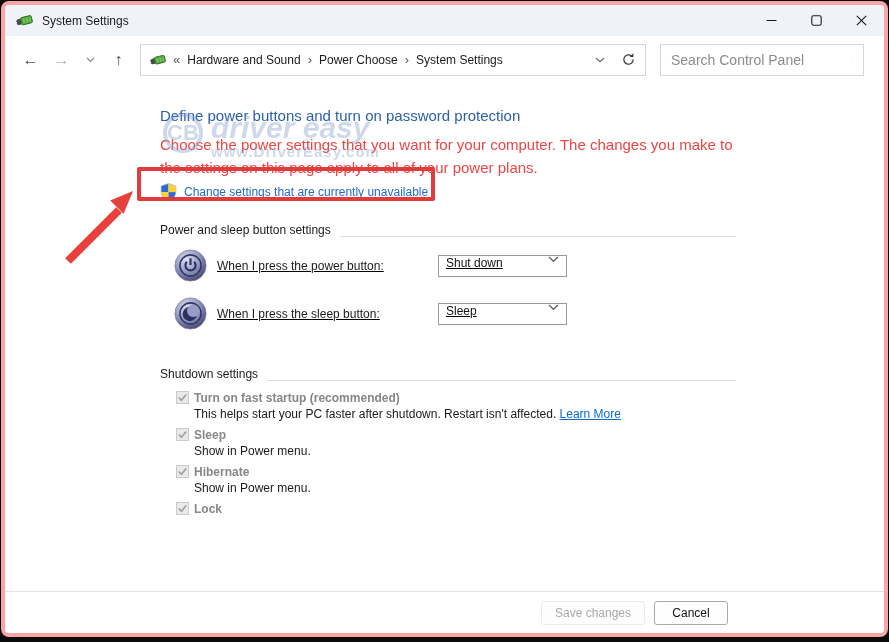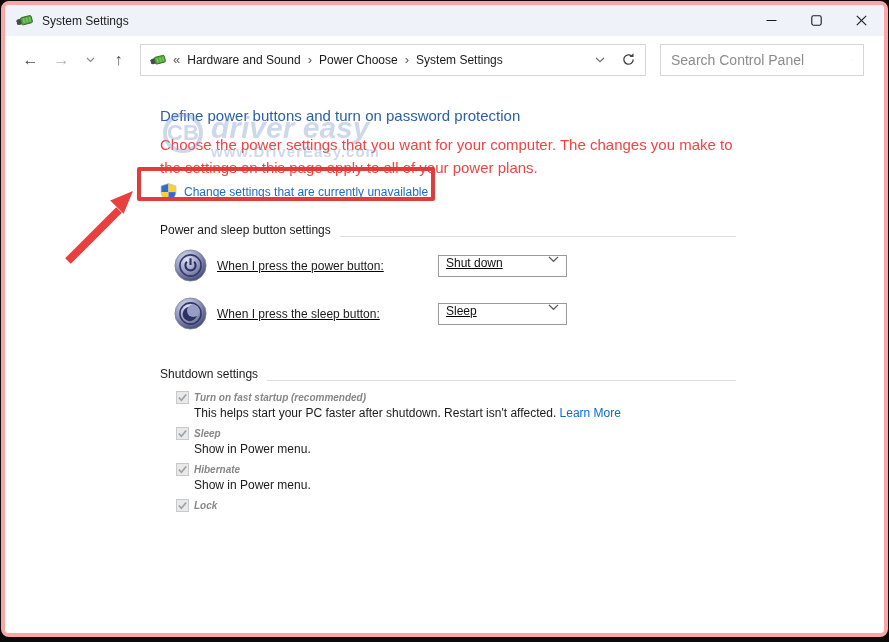--- a/index.html
+++ b/index.html
@@ -52,23 +52,23 @@
   .power-row .sphere { width:33px; height:33px; flex-shrink:0; }
   .power-row .pr-label { margin-left:10px; font-size:12px; color:#1a1a1a; width:172px; }
   .fake-select { margin-left:49px; width:129px; height:22px; border:1px solid #9a9a9a; background:#fff;
                  display:flex; padding:0 7px; font-size:12px; color:#111; }
   .fake-select .fs-chev { margin-left:auto; }
 
   .opt-block { padding-left:16px; margin-top:7px; }
   .opt-line { display:flex; align-items:center; gap:5px; }
   .checkbox { width:13px; height:13px; background:#e9e9e9; border:1px solid #c9c9c9;
               display:flex; align-items:center; justify-content:center; flex-shrink:0; }
-  .opt-label { font-size:10px; font-weight:bold; color:#878787;font-style:italic; }
+  .opt-label { font-size:12px; font-weight:bold; color:#878787; }
   .opt-desc { margin-left:18px; margin-top:2px; font-size:12px; color:#1a1a1a; }
-  .learn-link { color:#0b6bd3; cursor:pointer; }
+  .learn-link { color:#0b6bd3; text-decoration:underline; cursor:pointer; }
 
   
   .watermark { position:absolute; left:146px; top:30px; opacity:0.38; pointer-events:none;
                color:#7e9ccc; display:flex; align-items:flex-start; }
   .wm-logo { width:40px; height:40px; border:4px solid #7e9ccc; border-radius:50%;
              font-size:22px; font-weight:bold; display:flex; align-items:center; justify-content:center;margin-left:12px; }
   .wm-text1 { font-size:30px; font-style:italic; font-weight:bold; line-height:1; margin-left:8px; }
   .wm-text2 { font-size:15px; font-weight:bold; letter-spacing:1px; margin-left:8px; }
 
   
@@ -312,14 +312,18 @@
     </div>
 
     <div class="red-box"></div>
 
     <svg class="red-arrow" width="92" height="90" viewBox="0 0 92 90">
       <line x1="13" y1="78" x2="64" y2="27" stroke="#e8403c" stroke-width="8"></line>
       <polygon points="78,8 68.6,30.8 55.2,17.4" fill="#e8403c"></polygon>
     </svg>
   </div>
 
+  <div class="footer">
+    <div class="btn disabled">Save changes</div>
+    <div class="btn normal">Cancel</div>
+  </div>
 
 </div>
 
 </body></html>

